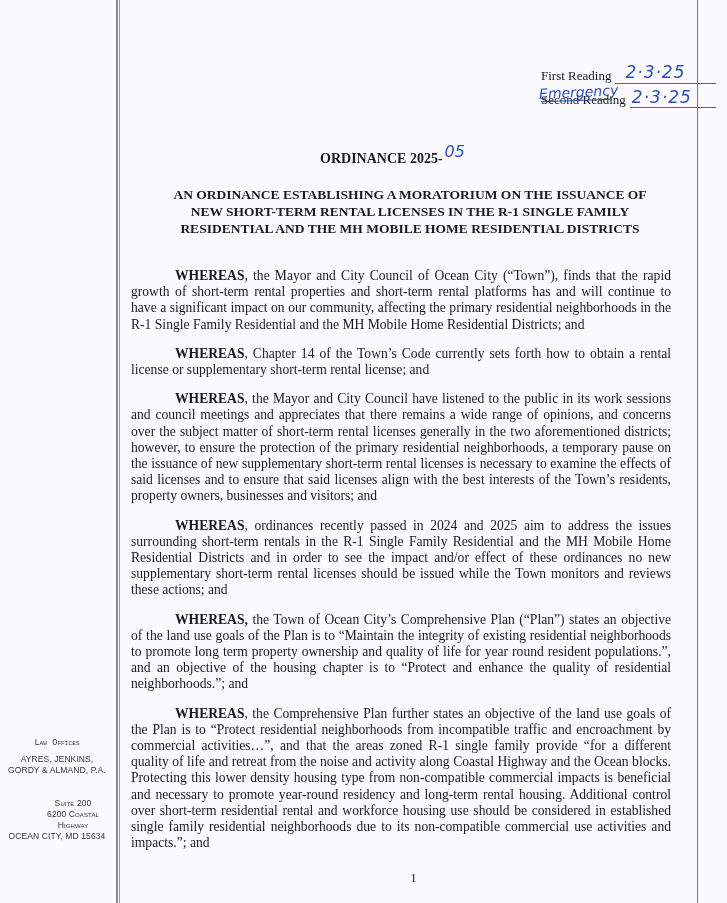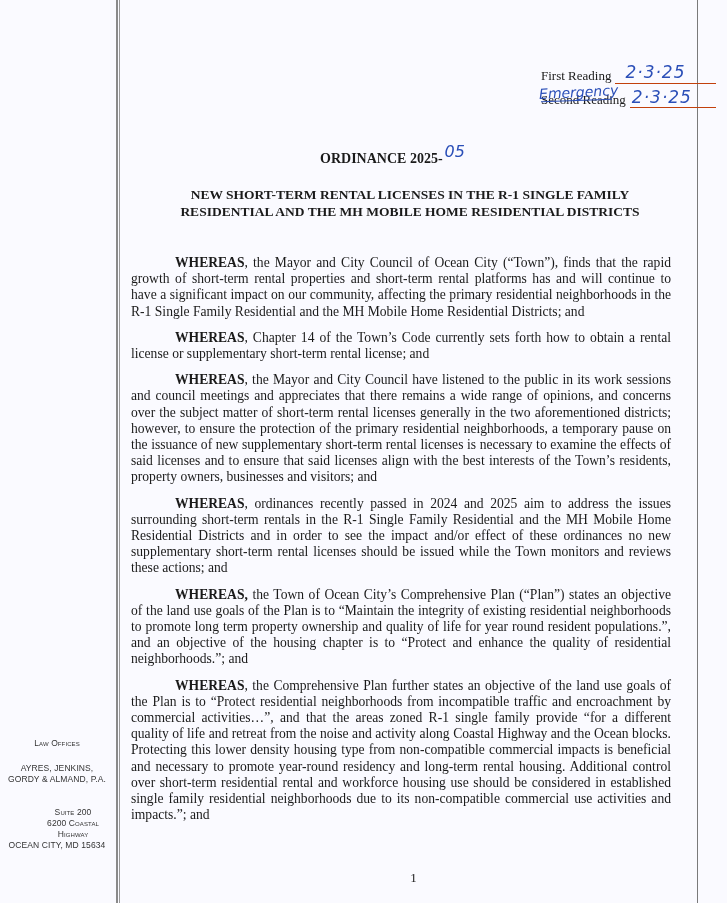--- a/index.html
+++ b/index.html
@@ -46,21 +46,22 @@
       width: 114px;
       text-align: center;
       font-family: "Liberation Sans", sans-serif;
       font-size: 8.5px;
       line-height: 11px;
       color: #333;
       letter-spacing: 0.1px;
     }
     .margin-block .mb-head {
       font-variant: small-caps;
-      margin-bottom: 14px;
+      margin-bottom: 5px;
+      font-family: Liberation Mono, monospace;
     }
     .margin-block .mb-firm {
       margin-bottom: 22px;
     }
     .margin-block .sc {
       font-variant: small-caps;
       margin-left: 32px;
     }
     .readings {
       position: absolute;
@@ -161,21 +162,21 @@
     .body-text {
       position: absolute;
       left: 131px;
       width: 540px;
       top: 255px;
       font-size: 13.6px;
       line-height: 16.2px;
       text-align: justify;
     }
     .body-text p {
-      margin: 0 0 10px 0;
+      margin: 13px 0 10px 0;
       text-indent: 44px;
     }
     .body-text p b {
       font-weight: bold;
     }
     .page-number {
       position: absolute;
       left: 0;
       width: 697px;
       padding-left: 130px;
@@ -222,20 +223,21 @@
       <span class="handwriting hw-second">2·3·25</span>
     </span>
   </div>
 </div>
 
 <div class="ord-number">
   <span>ORDINANCE 2025-</span><span class="hw-num">05</span>
 </div>
 
 <div class="ord-title">
+  <div>AN ORDINANCE ESTABLISHING A MORATORIUM ON THE ISSUANCE OF</div>
   <div>NEW SHORT-TERM RENTAL LICENSES IN THE R-1 SINGLE FAMILY</div>
   <div>RESIDENTIAL AND THE MH MOBILE HOME RESIDENTIAL DISTRICTS</div>
 </div>
 
 <div class="body-text">
   <p><b>WHEREAS</b><span>, the Mayor and City Council of Ocean City (“Town”), finds that the rapid growth of short-term rental properties and short-term rental platforms has and will continue to have a significant impact on our community, affecting the primary residential neighborhoods in the R-1 Single Family Residential and the MH Mobile Home Residential Districts; and</span></p>
   <p><b>WHEREAS</b><span>, Chapter 14 of the Town’s Code currently sets forth how to obtain a rental license or supplementary short-term rental license; and</span></p>
   <p><b>WHEREAS</b><span>, the Mayor and City Council have listened to the public in its work sessions and council meetings and appreciates that there remains a wide range of opinions, and concerns over the subject matter of short-term rental licenses generally in the two aforementioned districts; however, to ensure the protection of the primary residential neighborhoods, a temporary pause on the issuance of new supplementary short-term rental licenses is necessary to examine the effects of said licenses and to ensure that said licenses align with the best interests of the Town’s residents, property owners, businesses and visitors; and</span></p>
   <p><b>WHEREAS</b><span>, ordinances recently passed in 2024 and 2025 aim to address the issues surrounding short-term rentals in the R-1 Single Family Residential and the MH Mobile Home Residential Districts and in order to see the impact and/or effect of these ordinances no new supplementary short-term rental licenses should be issued while the Town monitors and reviews these actions; and</span></p>
   <p><b>WHEREAS,</b><span> the Town of Ocean City’s Comprehensive Plan (“Plan”) states an objective of the land use goals of the Plan is to “Maintain the integrity of existing residential neighborhoods to promote long term property ownership and quality of life for year round resident populations.”, and an objective of the housing chapter is to “Protect and enhance the quality of residential neighborhoods.”; and</span></p>

